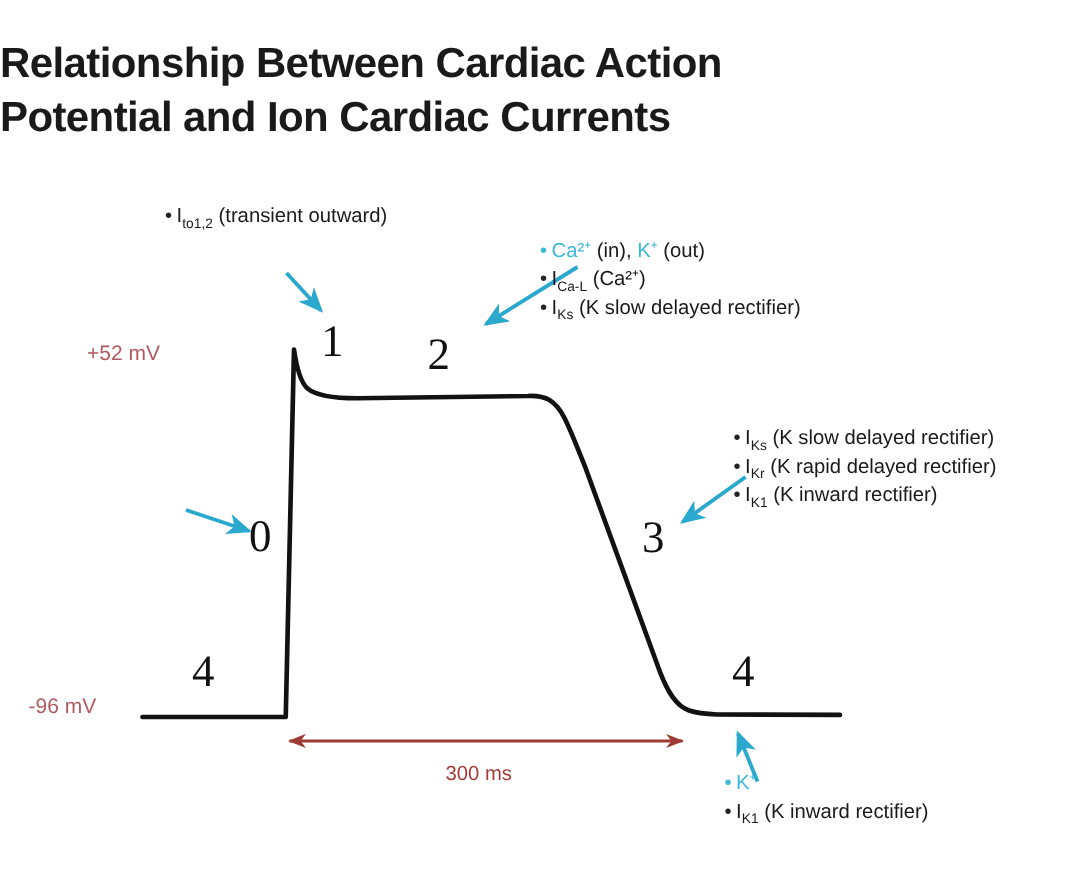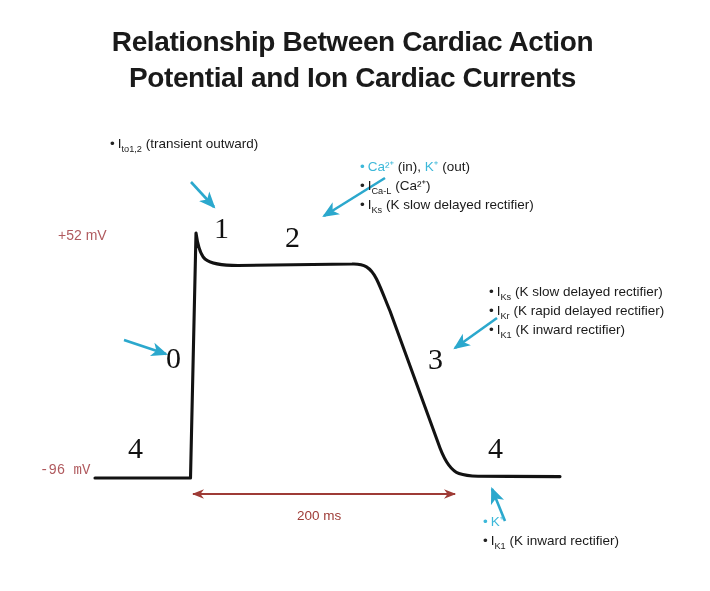--- a/index.html
+++ b/index.html
@@ -15,21 +15,21 @@
     font-family: "Liberation Sans", sans-serif;
     overflow: hidden;
   }
 
   
   #title-block {
     position: absolute;
     top: 24px;
     left: 0;
     width: 705px;
-    text-align: center;
+    text-align: left;
     font-weight: bold;
     font-size: 28px;
     line-height: 1.28;
     color: #1a1a1a;
     letter-spacing: -0.4px;
   }
   #title-block .tline { display: block; }
 
   
   #diagram-svg {
@@ -122,23 +122,23 @@
     <line x1="497" y1="318" x2="455" y2="348" stroke="#2ba8cd" stroke-width="2.6" marker-end="url(#cyanArrow)"></line>
 
     <line x1="124" y1="340" x2="166" y2="354" stroke="#2ba8cd" stroke-width="2.6" marker-end="url(#cyanArrow)"></line>
 
     <line x1="505" y1="521" x2="492" y2="489" stroke="#2ba8cd" stroke-width="2.6" marker-end="url(#cyanArrow)"></line>
 
     <line x1="193" y1="494" x2="455" y2="494" stroke="#9e3b36" stroke-width="1.9" marker-start="url(#redArrowStart)" marker-end="url(#redArrowEnd)"></line>
   </svg>
 
   <div class="volt-label" style="left:38px; top:227px;margin-left:20px;">+52 mV</div>
-  <div class="volt-label" style="left:40px; top:462px;font-family:Liberation Mono, monospace;">-96 mV</div>
+  <div class="volt-label" style="left:19px; top:462px;">-96 mV</div>
 
-  <div id="duration-label" style="left:297px; top:508px;">200 ms</div>
+  <div id="duration-label" style="left:297px; top:508px;">300 ms</div>
 
   <div class="phase-num" style="left:166px; top:341px;">0</div>
   <div class="phase-num" style="left:214px; top:211px;">1</div>
   <div class="phase-num" style="left:285px; top:220px;">2</div>
   <div class="phase-num" style="left:428px; top:342px;">3</div>
   <div class="phase-num" style="left:128px; top:431px;">4</div>
   <div class="phase-num" style="left:488px; top:431px;">4</div>
 
   <div class="annot" style="left:110px; top:134px;">
     <span class="line">

